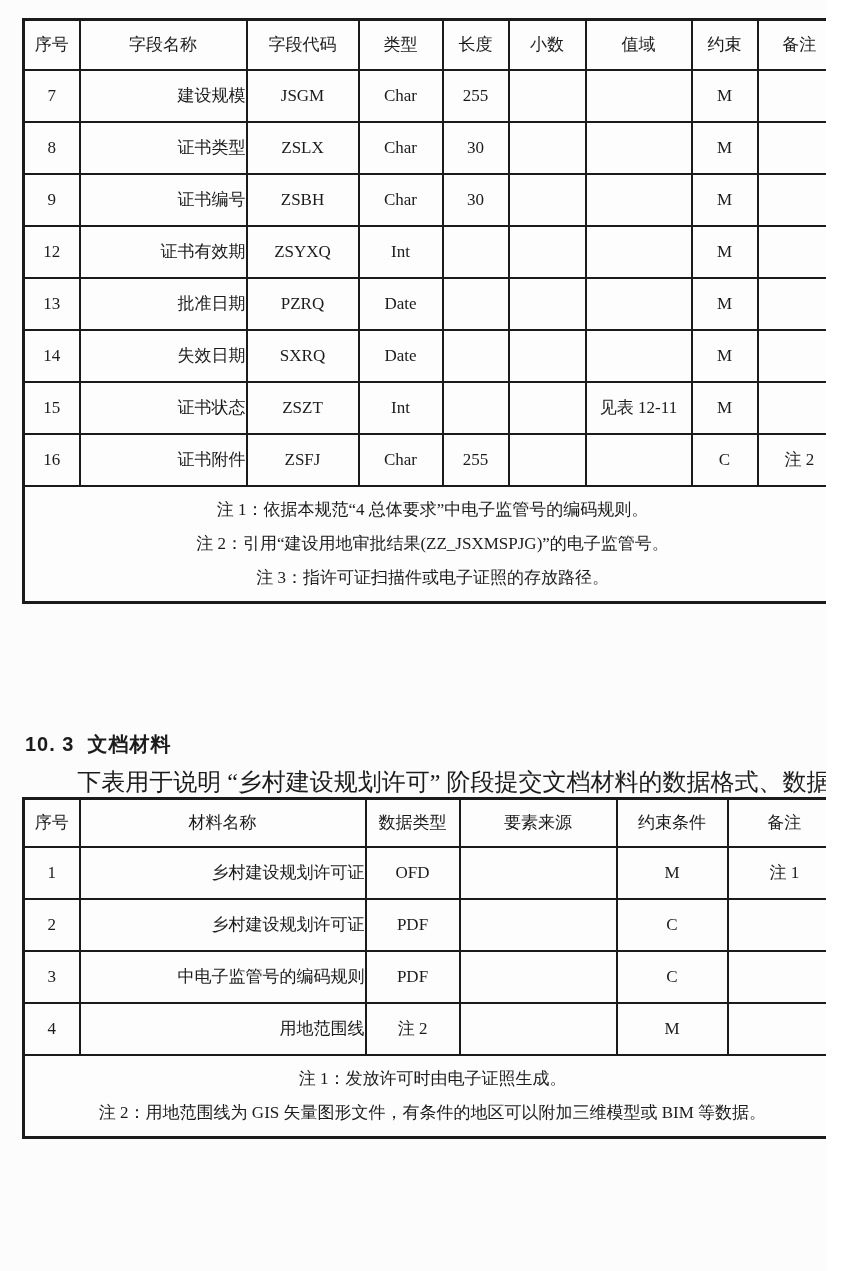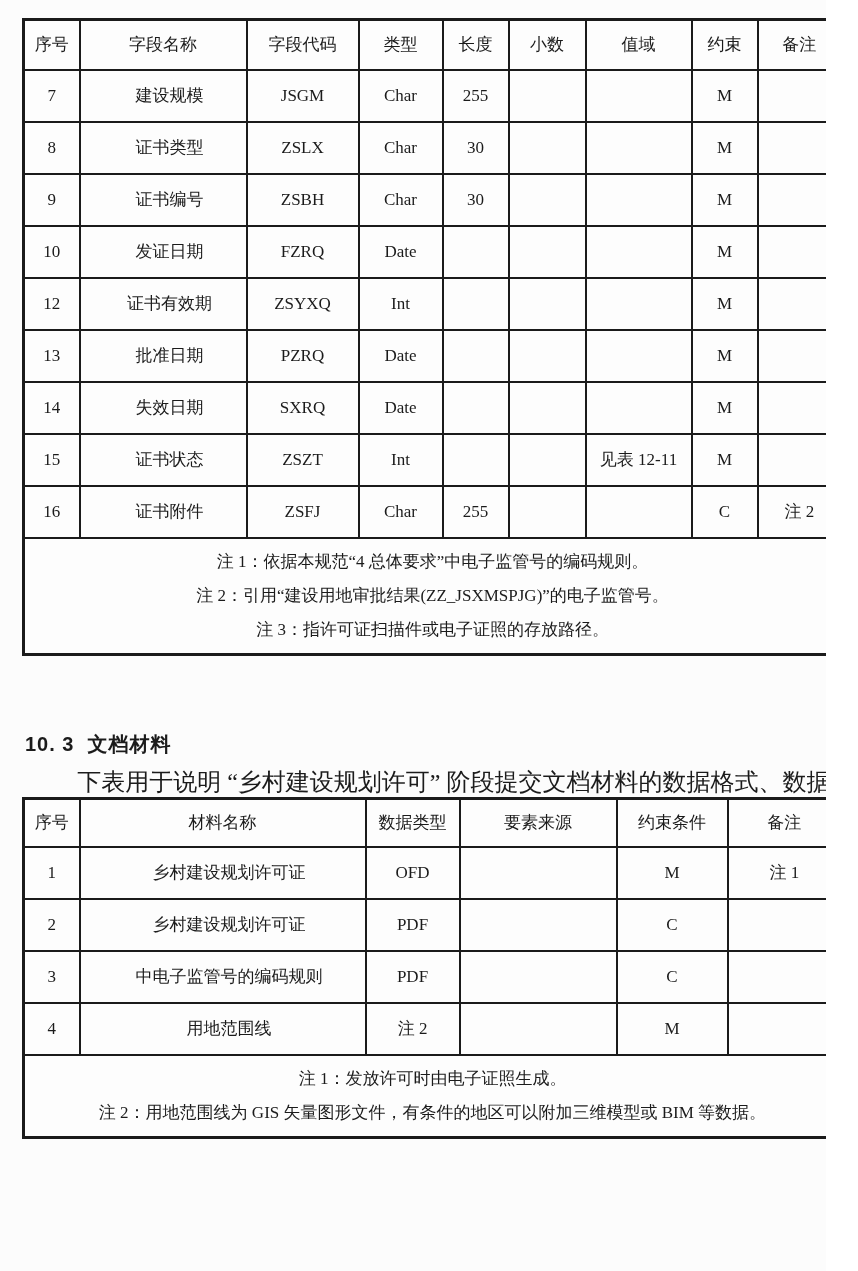--- a/index.html
+++ b/index.html
@@ -29,21 +29,21 @@
   }
   table.doc-table { border:3px solid #1b1b1b; }
   .t1 { left:22px; top:18px; width:818px; }
   .t2 { left:22px; top:797px; width:818px; }
   .t1 thead tr { height:50px; }
   .t1 tbody tr { height:52px; }
   .t2 thead tr { height:48px; }
   .t2 tbody tr { height:52px; }
   
   .t1 tbody td:nth-child(2), .t2 tbody td:nth-child(2) {
-    text-align:center; padding-left:13px;
+    text-align:right; padding-left:13px;
   }
   td.notes-cell {
     text-align:left; vertical-align:middle;
     padding:6px 8px; white-space:normal;
   }
   .t1 td.notes-cell { height:110px;margin-top:32px; }
   .t2 td.notes-cell { height:82px; }
   .note-line { font-size:17px; line-height:34px; white-space:nowrap; }
   .section-heading {
     position:absolute; left:25px; top:731px;
@@ -120,31 +120,20 @@
           <td>证书编号</td>
           <td>ZSBH</td>
           <td>Char</td>
           <td>30</td>
           <td></td>
           <td></td>
           <td>M</td>
           <td></td>
         </tr>
         <tr>
-          <td>10</td>
-          <td>发证日期</td>
-          <td>FZRQ</td>
-          <td>Date</td>
-          <td></td>
-          <td></td>
-          <td></td>
-          <td>M</td>
-          <td></td>
-        </tr>
-        <tr>
           <td>12</td>
           <td>证书有效期</td>
           <td>ZSYXQ</td>
           <td>Int</td>
           <td></td>
           <td></td>
           <td></td>
           <td>M</td>
           <td></td>
         </tr>

